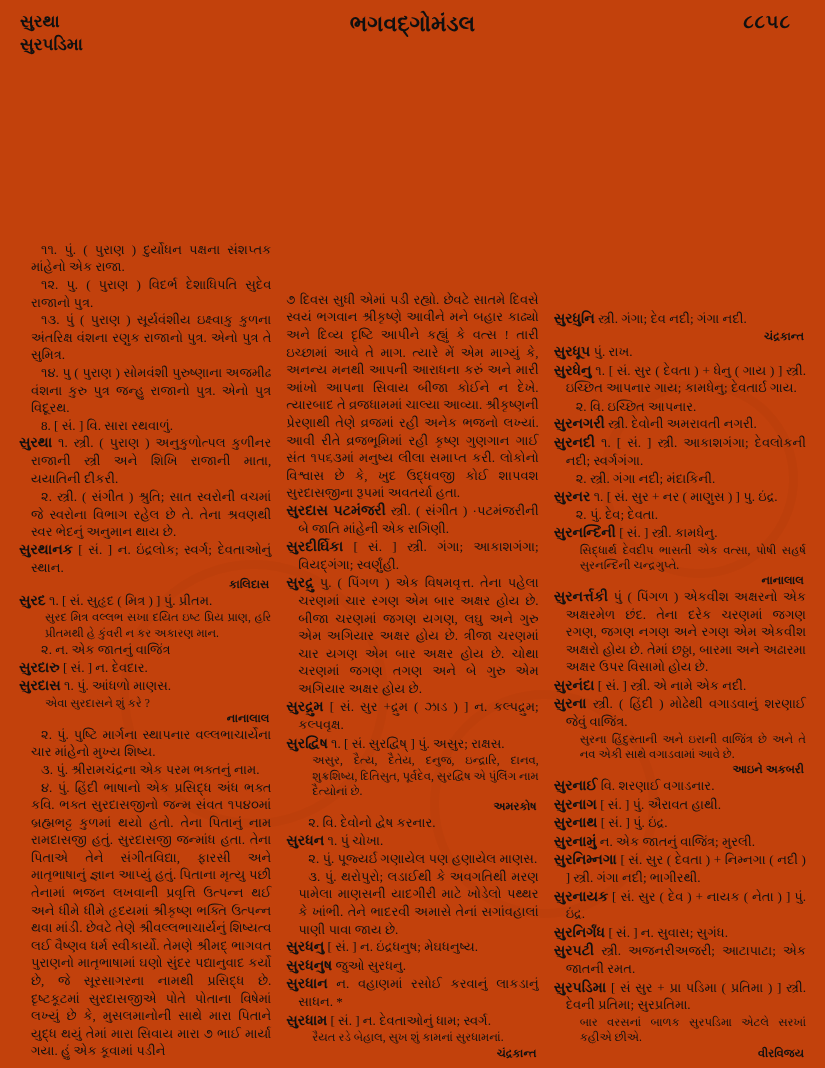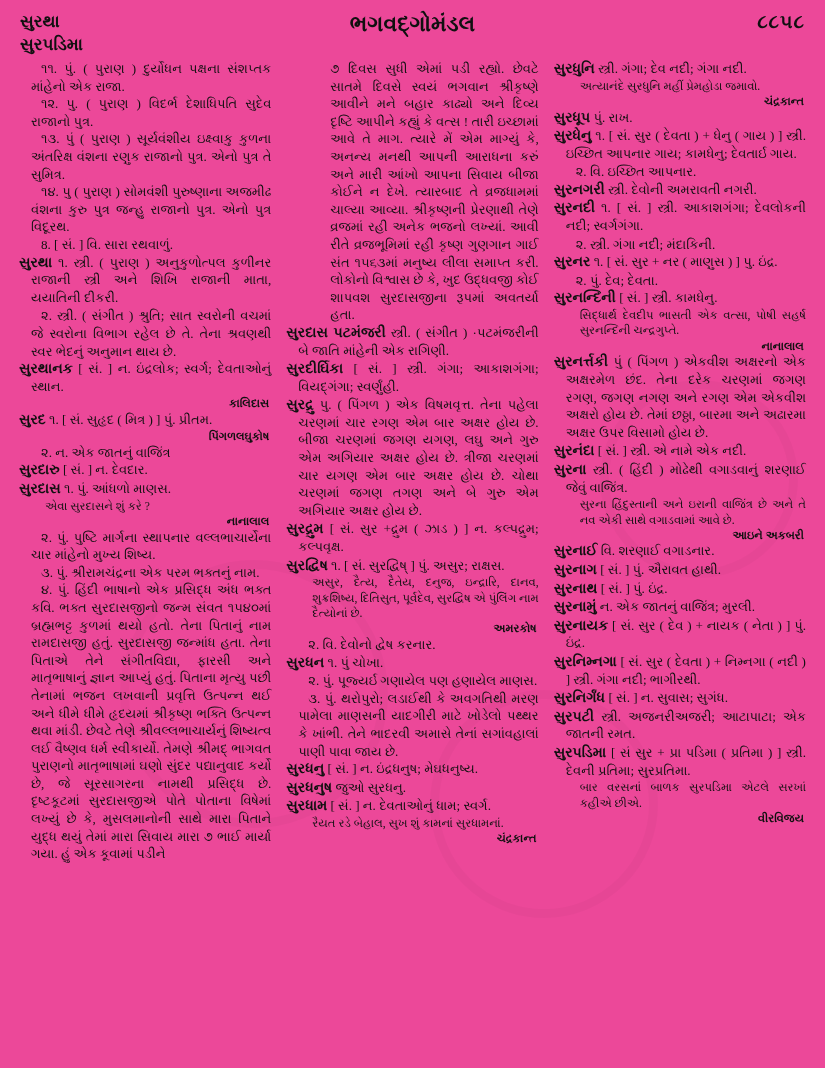--- a/index.html
+++ b/index.html
@@ -14,21 +14,21 @@
     color: #101010;
     overflow: hidden;
     position: relative;
   }
   .page {
     position: relative;
     width: 825px;
     height: 1068px;
     box-sizing: border-box;
     padding: 10px 12px 6px 12px;
-    background: #ec4899;
+    background: #c2410c;
   }
   
   .running-head {
     position: relative;
     height: 48px;
     margin-bottom: 2px;
   }
   .rh-left {
     position: absolute;
     left: 8px;
@@ -42,31 +42,31 @@
     position: absolute;
     left: 0;
     right: 0;
     top: 1px;
     text-align: center;
     font-weight: bold;
     font-size: 22px;
   }
   .rh-right {
     position: absolute;
-    right: 8px;
+    right: 22px;
     top: 1px;
     font-weight: bold;
     font-size: 19px;
     letter-spacing: 1px;
   }
   
   .columns {
     display: flex;
     height: 1000px;
-    align-items: flex-start;
+    align-items: flex-end;
   }
   .col {
     flex: 1 1 0;
     min-width: 0;
     padding: 0 7px;
     box-sizing: border-box;
     font-size: 13.1px;
     line-height: 17.6px;
     overflow: hidden;
     position: relative;
@@ -114,21 +114,20 @@
     font-size: 11.4px;
     line-height: 14.5px;
     font-weight: bold;
     padding-right: 2px;
   }
   .para {
     display: block;
     text-align: justify;
     text-indent: 0;
     padding-left: 0;
-    margin-left: 44px;
   }
   
   .watermark {
     position: absolute;
     pointer-events: none;
     border-radius: 50%;
     border: 9px solid rgba(0,0,0,0.022);
   }
   .wm1 { left: 120px; top: 560px; width: 250px; height: 250px; }
   .wm2 { left: 430px; top: 690px; width: 210px; height: 210px; }
@@ -163,21 +162,21 @@
           <span class="ent-body"><span class="hw hw-big">સુરથા</span><span> ૧. સ્ત્રી. ( પુરાણ ) અનુકુળોત્પલ કુળીનર રાજાની સ્ત્રી અને શિખિ રાજાની માતા, યયાતિની દીકરી.</span></span>
         </div>
         <div class="sense">૨. સ્ત્રી. ( સંગીત ) શ્રુતિ; સાત સ્વરોની વચમાં જે સ્વરોના વિભાગ રહેલ છે તે. તેના શ્રવણથી સ્વર ભેદનું અનુમાન થાય છે.</div>
         <div class="entry">
           <span class="ent-body"><span class="hw hw-big">સુરથાનક</span><span> [ સં. ] ન. ઇંદ્રલોક; સ્વર્ગ; દેવતાઓનું સ્થાન.</span></span>
         </div>
         <div class="cite">કાલિદાસ</div>
         <div class="entry">
           <span class="ent-body"><span class="hw hw-big">સુરદ</span><span> ૧. [ સં. સુહૃદ ( મિત્ર ) ] પું. પ્રીતમ.</span></span>
         </div>
-        <div class="cite">પિંગળલઘુકોષ</div>
+        <div class="quote">સુરદ મિત્ર વલ્લભ સખા દયિત ઇષ્ટ પ્રિય પ્રાણ, હરિ પ્રીતમથી હે કુંવરી ન કર અકારણ માન.</div>
         <div class="sense">૨. ન. એક જાતનું વાજિંત્ર</div>
         <div class="entry">
           <span class="ent-body"><span class="hw hw-big">સુરદારુ</span><span> [ સં. ] ન. દેવદાર.</span></span>
         </div>
         <div class="entry">
           <span class="ent-body"><span class="hw hw-big">સુરદાસ</span><span> ૧. પું. આંધળો માણસ.</span></span>
         </div>
         <div class="quote">એવા સુરદાસને શું કરે ?</div>
         <div class="cite">નાનાલાલ</div>
         <div class="sense">૨. પું. પુષ્ટિ માર્ગના સ્થાપનાર વલ્લભાચાર્યેના ચાર માંહેનો મુખ્ય શિષ્ય.</div>
@@ -210,31 +209,33 @@
         </div>
         <div class="sense">૨. પું. પૂજ્યર્ઇ ગણાયેલ પણ હણાયેલ માણસ.</div>
         <div class="sense">૩. પું. થરોપુરો; લડાઈથી કે અવગતિથી મરણ પામેલા માણસની યાદગીરી માટે ખોડેલો પથ્થર કે ખાંભી. તેને ભાદરવી અમાસે તેનાં સગાંવહાલાં પાણી પાવા જાય છે.</div>
         <div class="entry">
           <span class="ent-body"><span class="hw hw-big">સુરધનુ</span><span> [ સં. ] ન. ઇંદ્રધનુષ; મેઘધનુષ્ય.</span></span>
         </div>
         <div class="entry">
           <span class="ent-body"><span class="hw hw-big">સુરધનુષ</span><span> જુઓ સુરધનુ.</span></span>
         </div>
         <div class="entry">
+          <span class="ent-body"><span class="hw hw-big">સુરધાન</span><span> ન. વહાણમાં રસોઈ કરવાનું લાકડાનું સાધન. *</span></span>
+        </div>
+        <div class="entry">
           <span class="ent-body"><span class="hw hw-big">સુરધામ</span><span> [ સં. ] ન. દેવતાઓનું ધામ; સ્વર્ગ.</span></span>
         </div>
         <div class="quote">રૈયત રડે બેહાલ, સુખ શું કામનાં સુરધામનાં.</div>
         <div class="cite">ચંદ્રકાન્ત</div>
       </div>
     <div class="col-rule"></div>
     <div class="col" id="col-2">
         <div class="entry">
           <span class="ent-body"><span class="hw hw-big">સુરધુનિ</span><span> સ્ત્રી. ગંગા; દેવ નદી; ગંગા નદી.</span></span>
         </div>
-        <div class="quote">અત્યાનંદે સુરધુનિ મહીં પ્રેમહોડા જમાવો.</div>
         <div class="cite">ચંદ્રકાન્ત</div>
         <div class="entry">
           <span class="ent-body"><span class="hw hw-big">સુરધૂપ</span><span> પું. રાખ.</span></span>
         </div>
         <div class="entry">
           <span class="ent-body"><span class="hw hw-big">સુરધેનુ</span><span> ૧. [ સં. સુર ( દેવતા ) + ધેનુ ( ગાય ) ] સ્ત્રી. ઇચ્છિત આપનાર ગાય; કામધેનુ; દેવતાર્ઇ ગાય.</span></span>
         </div>
         <div class="sense">૨. વિ. ઇચ્છિત આપનાર.</div>
         <div class="entry">
           <span class="ent-body"><span class="hw hw-big">સુરનગરી</span><span> સ્ત્રી. દેવોની અમરાવતી નગરી.</span></span>
@@ -269,24 +270,24 @@
         <div class="entry">
           <span class="ent-body"><span class="hw hw-big">સુરનાગ</span><span> [ સં. ] પું. ઐરાવત હાથી.</span></span>
         </div>
         <div class="entry">
           <span class="ent-body"><span class="hw hw-big">સુરનાથ</span><span> [ સં. ] પું. ઇંદ્ર.</span></span>
         </div>
         <div class="entry">
           <span class="ent-body"><span class="hw hw-big">સુરનામું</span><span> ન. એક જાતનું વાજિંત્ર; મુરલી.</span></span>
         </div>
         <div class="entry">
+          <span class="ent-body"><span class="hw hw-big">સુરનિમ્નગા</span><span> [ સં. સુર ( દેવતા ) + નિમ્નગા ( નદી ) ] સ્ત્રી. ગંગા નદી; ભાગીરથી.</span></span>
+        </div>
+        <div class="entry">
           <span class="ent-body"><span class="hw hw-big">સુરનાયક</span><span> [ સં. સુર ( દેવ ) + નાયક ( નેતા ) ] પું. ઇંદ્ર.</span></span>
-        </div>
-        <div class="entry">
-          <span class="ent-body"><span class="hw hw-big">સુરનિમ્નગા</span><span> [ સં. સુર ( દેવતા ) + નિમ્નગા ( નદી ) ] સ્ત્રી. ગંગા નદી; ભાગીરથી.</span></span>
         </div>
         <div class="entry">
           <span class="ent-body"><span class="hw hw-big">સુરનિર્ગંધ</span><span> [ સં. ] ન. સુવાસ; સુગંધ.</span></span>
         </div>
         <div class="entry">
           <span class="ent-body"><span class="hw hw-big">સુરપટી</span><span>  સ્ત્રી. અજનરીઅજરી; આટાપાટા; એક જાતની રમત.</span></span>
         </div>
         <div class="entry">
           <span class="ent-body"><span class="hw hw-big">સુરપડિમા</span><span> [ સં સુર + પ્રા પડિમા ( પ્રતિમા ) ] સ્ત્રી. દેવની પ્રતિમા; સુરપ્રતિમા.</span></span>
         </div>

